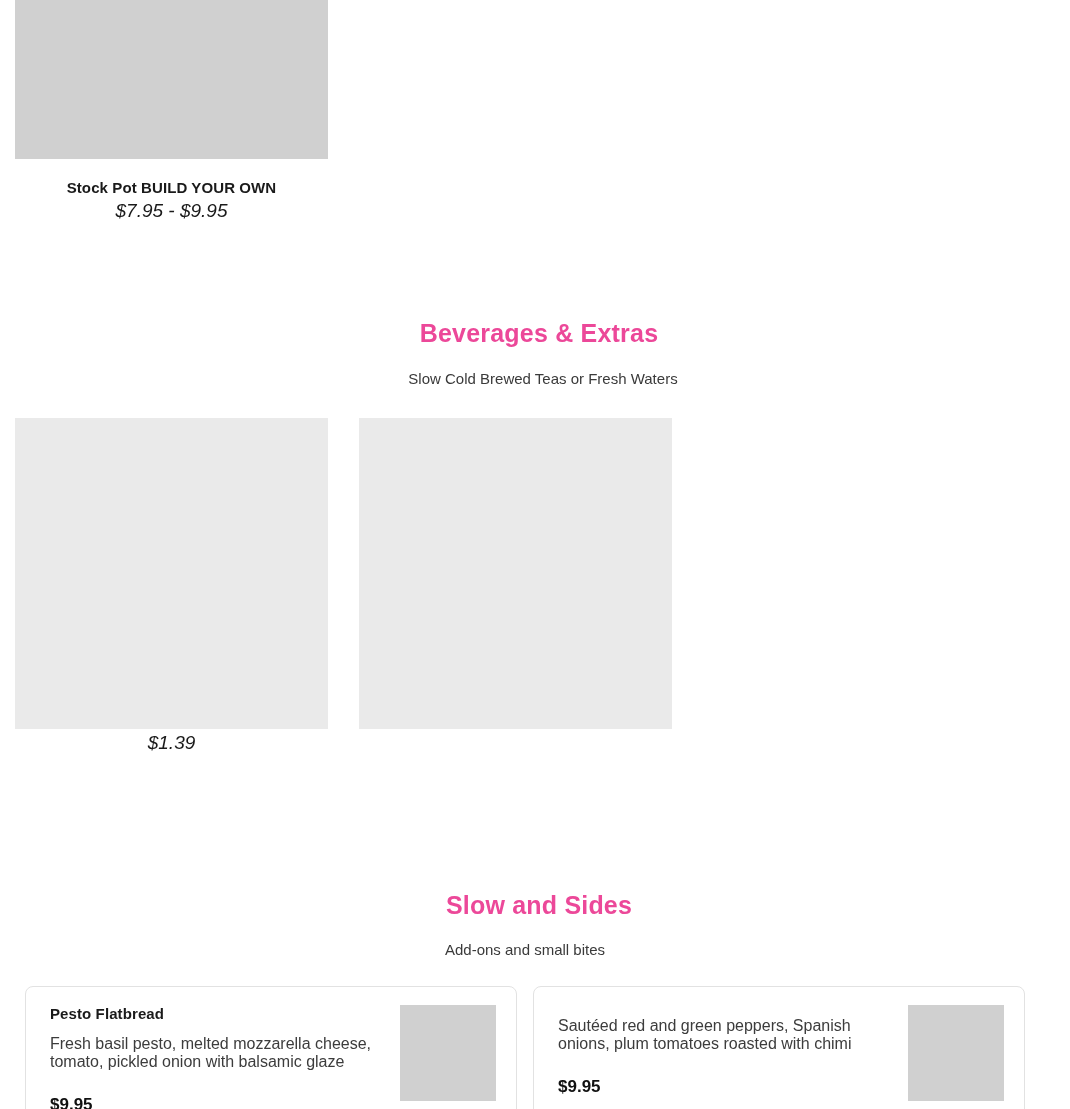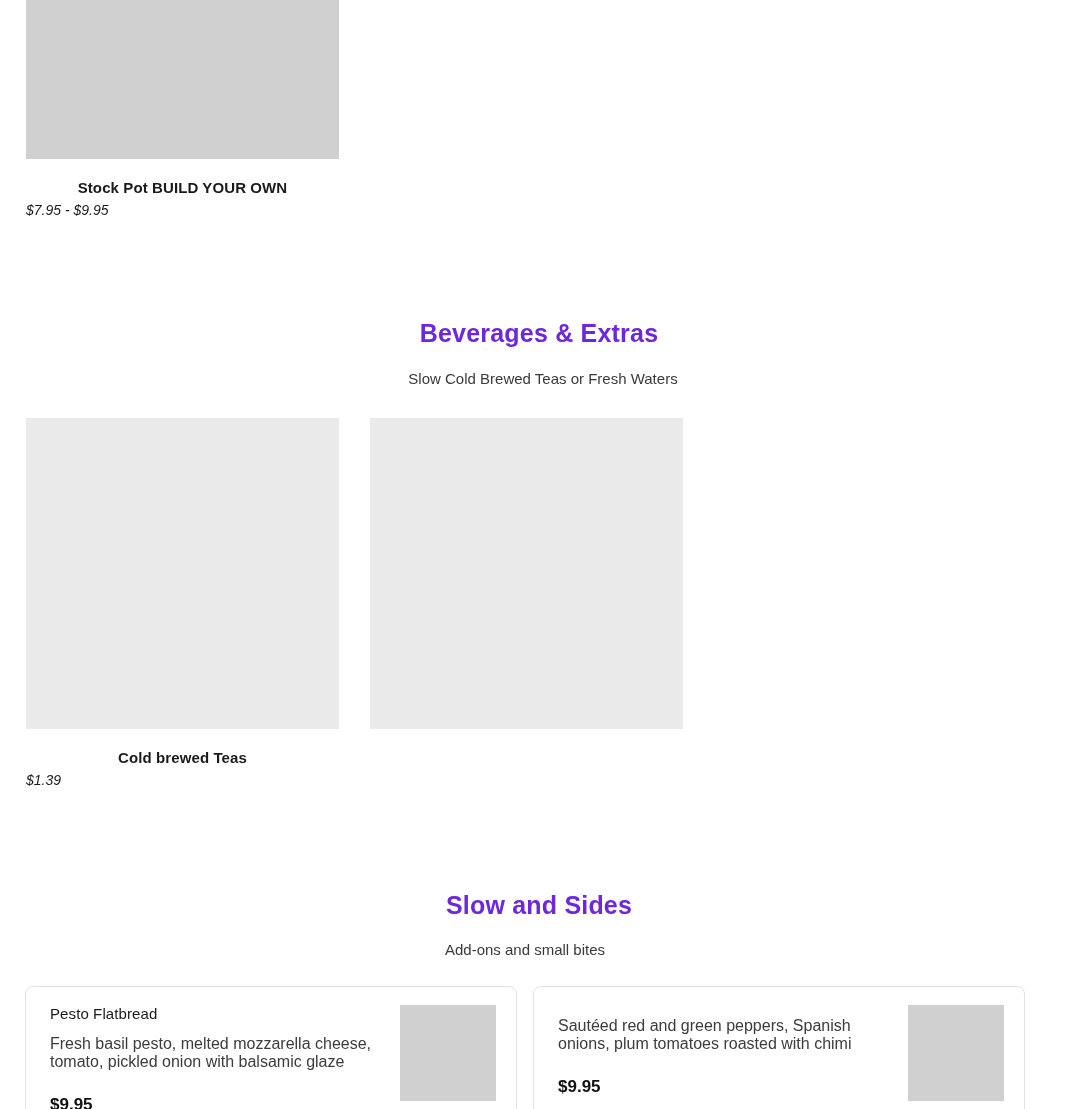--- a/index.html
+++ b/index.html
@@ -15,21 +15,21 @@
     color: #1a1a1a;
     overflow: hidden;
     position: relative;
   }
 
   
   .tile-grid {
     display: grid;
     grid-template-columns: repeat(3, 313px);
     column-gap: 31px;
-    padding-left: 26px;
+    padding-left: 15px;
   }
   .tile {
     display: flex;
     flex-direction: column;
     align-items: stretch;
   }
   .tile-photo {
     width: 313px;
     display: block;
   }
@@ -38,37 +38,38 @@
   .tile-name {
     text-align: center;
     font-size: 15px;
     font-weight: bold;
     color: #1a1a1a;
     letter-spacing: .1px;
     margin-top: 20px;
     line-height: 18px;
   }
   .tile-price {
-    font-size: 14px;
+    text-align: center;
+    font-size: 19px;
     font-style: italic;
     color: #1a1a1a;
     margin-top: 5px;
     line-height: 17px;
   }
 
   
   #top-section { position: absolute; top: 0; left: 0; width: 1070px; }
   #top-section .tile-photo { height: 159px; }
 
   
   .section-head { text-align: center; }
   .section-title {
     font-size: 25px;
     font-weight: bold;
-    color: #6d28d9;
+    color: #ec4899;
     line-height: 30px;
     letter-spacing: .2px;
     padding-left: 28px;
   }
   .section-sub {
     font-size: 15px;
     font-weight: normal;
     color: #3a3a3a;
     line-height: 18px;
   }
@@ -98,21 +99,21 @@
     height: 144px;
     padding: 18px 20px 0 24px;
     display: flex;
     justify-content: space-between;
     align-items: flex-start;
     overflow: hidden;
   }
   .card-text { width: 340px; }
   .card-title {
     font-size: 15px;
-    font-weight: normal;
+    font-weight: bold;
     color: #1a1a1a;
     line-height: 18px;
     letter-spacing: .1px;
   }
   .card-desc {
     font-size: 16px;
     color: #3c3c3c;
     line-height: 18px;
     margin-top: 12px;
     max-height: 36px;
@@ -147,21 +148,20 @@
 </section>
 
 <section id="beverages">
   <div class="section-head">
     <h2 class="section-title">Beverages &amp; Extras</h2>
     <p class="section-sub">Slow Cold Brewed Teas or Fresh Waters</p>
   </div>
   <div class="tile-grid">
     <div class="tile">
       <div class="tile-photo light"></div>
-      <div class="tile-name">Cold brewed Teas</div>
       <div class="tile-price">$1.39</div>
     </div>
     <div class="tile">
       <div class="tile-photo light"></div>
     </div>
   </div>
 </section>
 
 <section id="kids">
   <div class="section-head">

